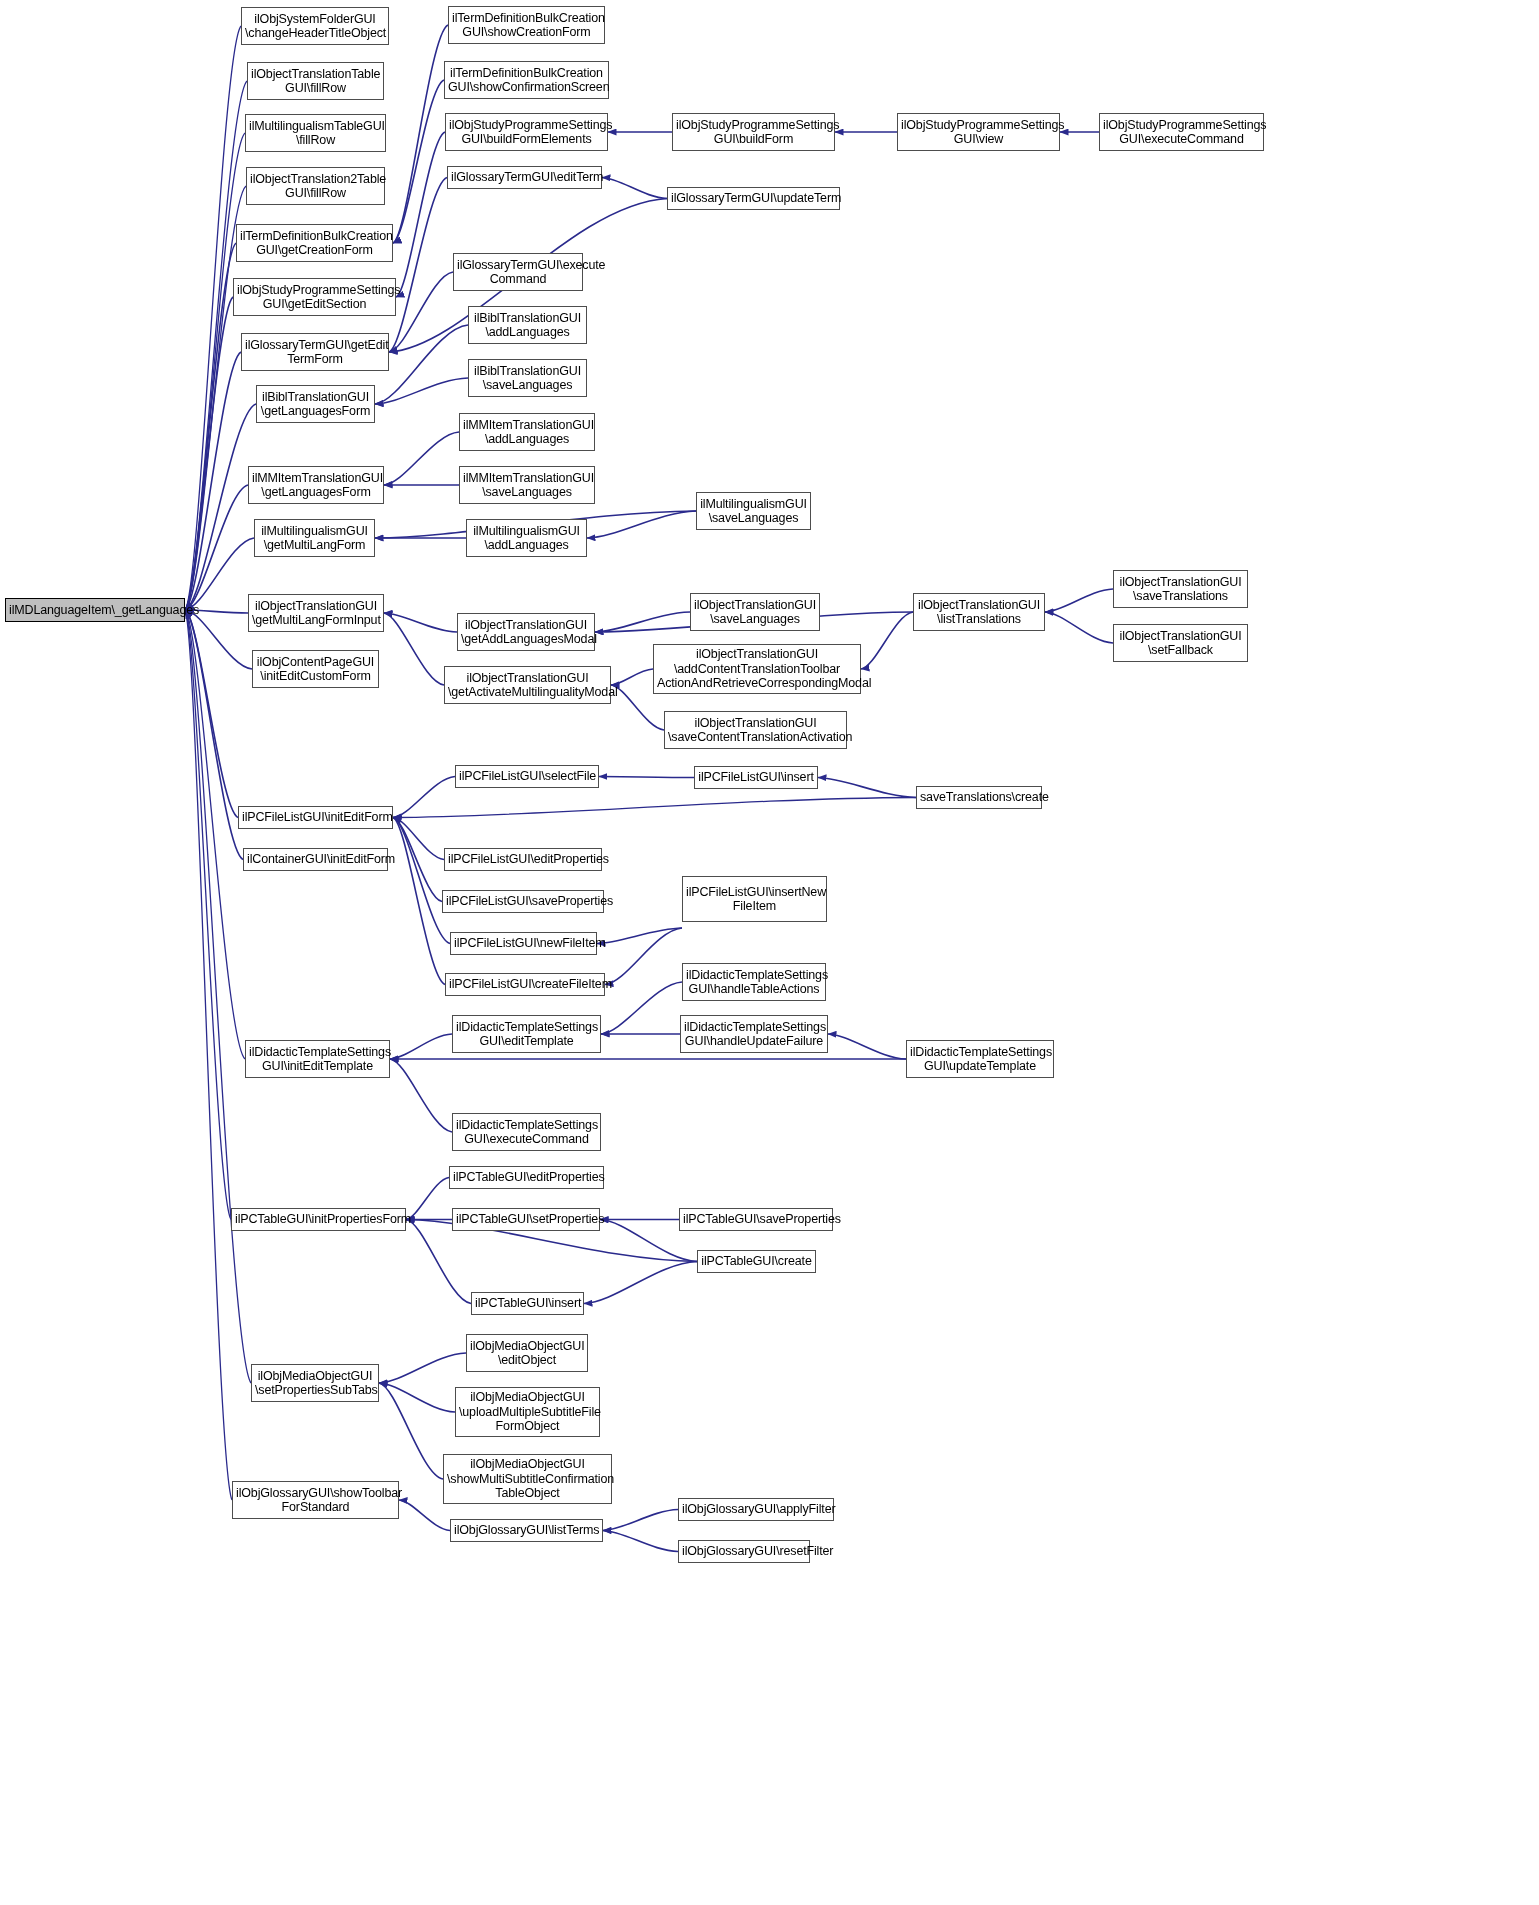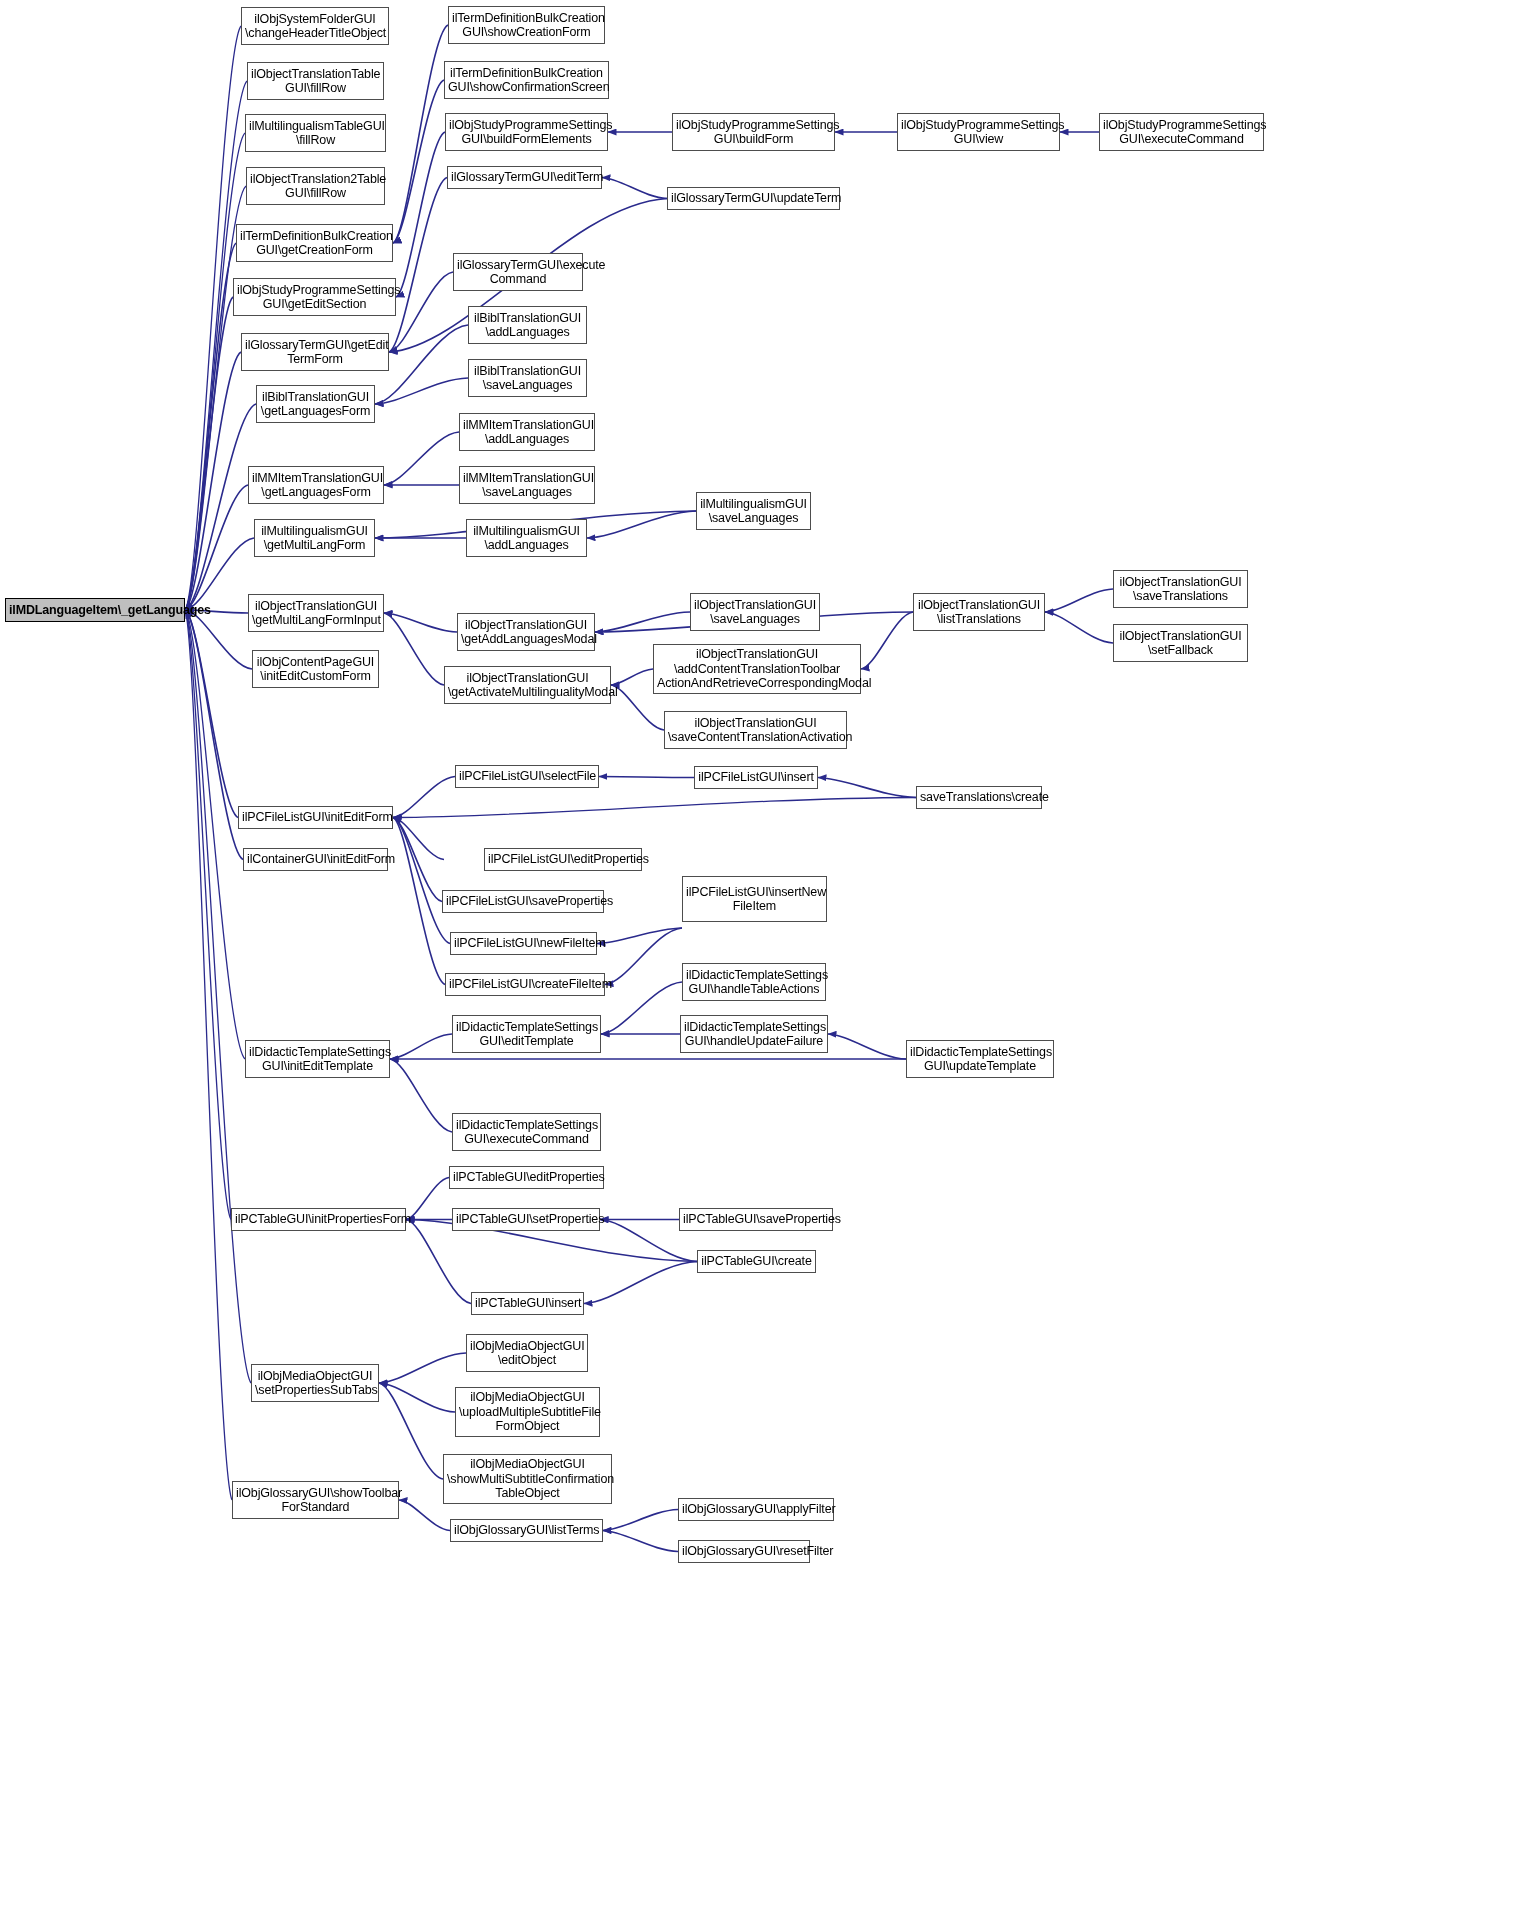--- a/index.html
+++ b/index.html
@@ -24,21 +24,21 @@
     display:flex;
     align-items:center;
     justify-content:center;
     white-space:pre-line;
     padding:1px 3px;
     letter-spacing:-0.15px;
   }
   .node.root{
     background:#bfbfbf;
     border:1px solid #000000;
-    font-weight:bold;
+    font-weight:normal;
   }
   .node-label{display:block;width:100%;}
 </style>
 </head>
 <body>
 
 <div id="canvas">
   <svg id="edge-layer" viewBox="0 0 1539 1905" xmlns="http://www.w3.org/2000/svg">
     <defs>
       <marker id="arrowhead" markerWidth="9" markerHeight="7" refX="8.5" refY="3.5" orient="auto" markerUnits="userSpaceOnUse">
@@ -189,21 +189,21 @@
 \saveContentTranslationActivation</span></div>
     <div class="node" style="left: 913px; top: 593px; width: 132px; height: 38px;"><span class="node-label">ilObjectTranslationGUI
 \listTranslations</span></div>
     <div class="node" style="left: 1113px; top: 570px; width: 135px; height: 38px;"><span class="node-label">ilObjectTranslationGUI
 \saveTranslations</span></div>
     <div class="node" style="left: 1113px; top: 624px; width: 135px; height: 38px;"><span class="node-label">ilObjectTranslationGUI
 \setFallback</span></div>
     <div class="node" style="left: 455px; top: 765px; width: 144px; height: 23px;"><span class="node-label">ilPCFileListGUI\selectFile</span></div>
     <div class="node" style="left: 694px; top: 766px; width: 124px; height: 23px;"><span class="node-label">ilPCFileListGUI\insert</span></div>
     <div class="node" style="left: 916px; top: 786px; width: 126px; height: 23px;"><span class="node-label">saveTranslations\create</span></div>
-    <div class="node" style="left: 444px; top: 848px; width: 158px; height: 23px; margin-left: 40px;"><span class="node-label">ilPCFileListGUI\editProperties</span></div>
+    <div class="node" style="left: 444px; top: 848px; width: 158px; height: 23px;"><span class="node-label">ilPCFileListGUI\editProperties</span></div>
     <div class="node" style="left: 442px; top: 890px; width: 162px; height: 23px;"><span class="node-label">ilPCFileListGUI\saveProperties</span></div>
     <div class="node" style="left: 450px; top: 932px; width: 147px; height: 23px;"><span class="node-label">ilPCFileListGUI\newFileItem</span></div>
     <div class="node" style="left: 682px; top: 876px; width: 145px; height: 46px;"><span class="node-label">ilPCFileListGUI\insertNew
 FileItem</span></div>
     <div class="node" style="left: 445px; top: 973px; width: 160px; height: 23px;"><span class="node-label">ilPCFileListGUI\createFileItem</span></div>
     <div class="node" style="left: 682px; top: 963px; width: 144px; height: 38px;"><span class="node-label">ilDidacticTemplateSettings
 GUI\handleTableActions</span></div>
     <div class="node" style="left: 452px; top: 1015px; width: 149px; height: 38px;"><span class="node-label">ilDidacticTemplateSettings
 GUI\editTemplate</span></div>
     <div class="node" style="left: 680px; top: 1015px; width: 148px; height: 38px;"><span class="node-label">ilDidacticTemplateSettings

